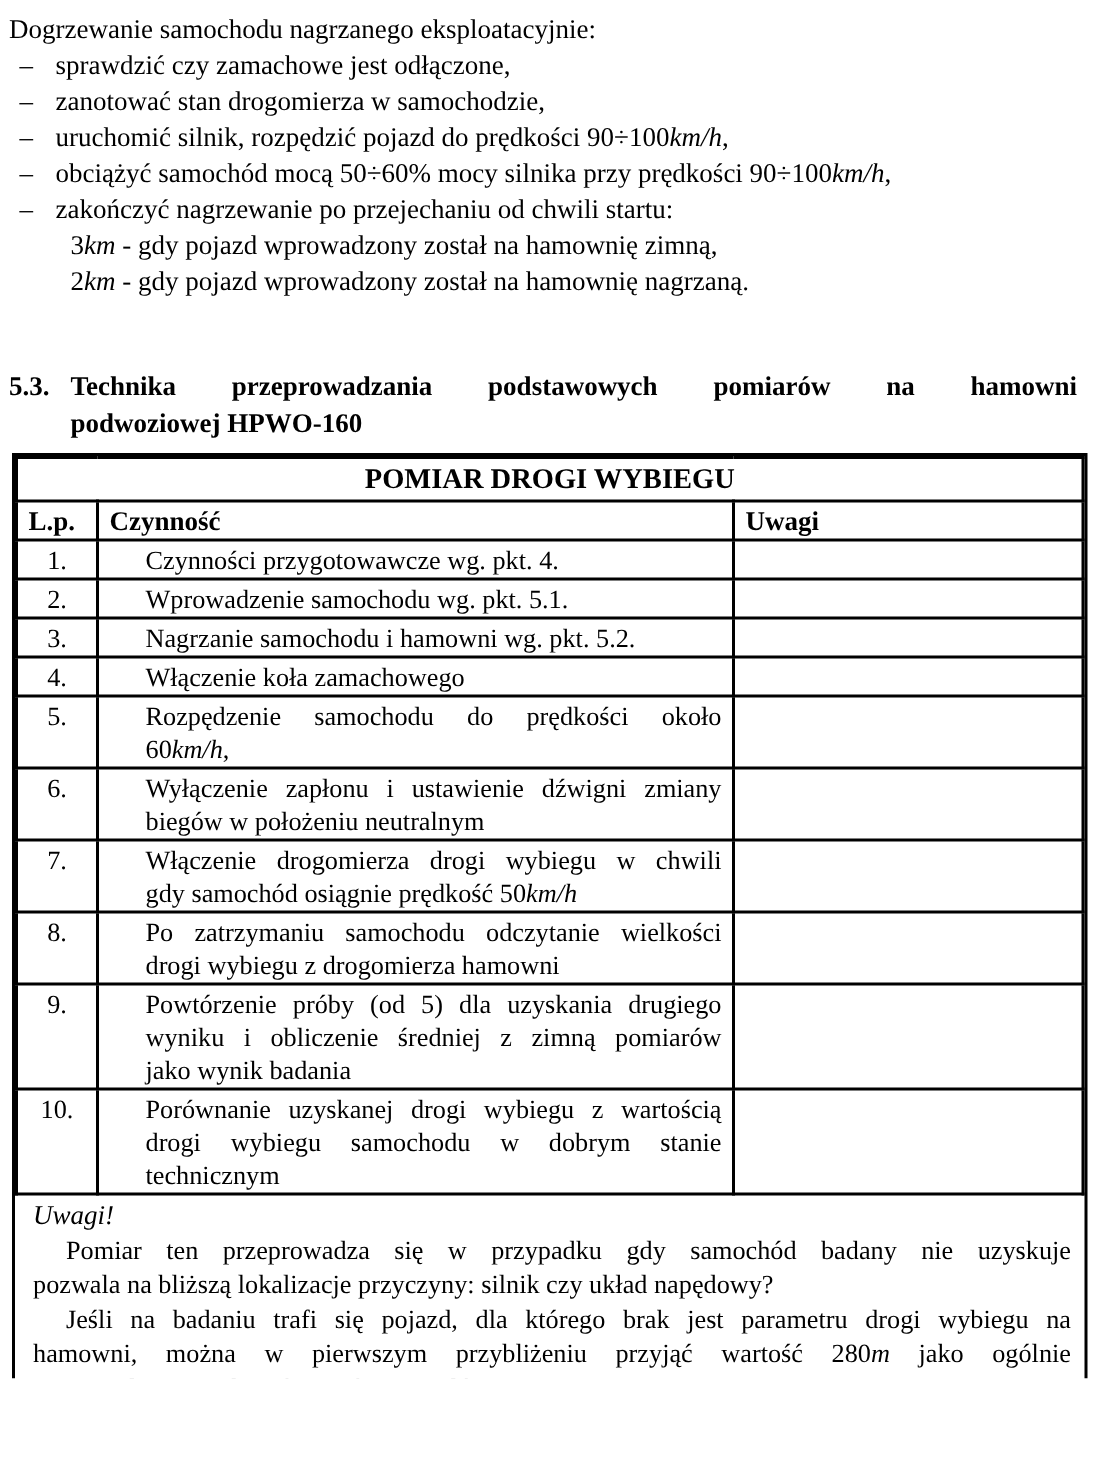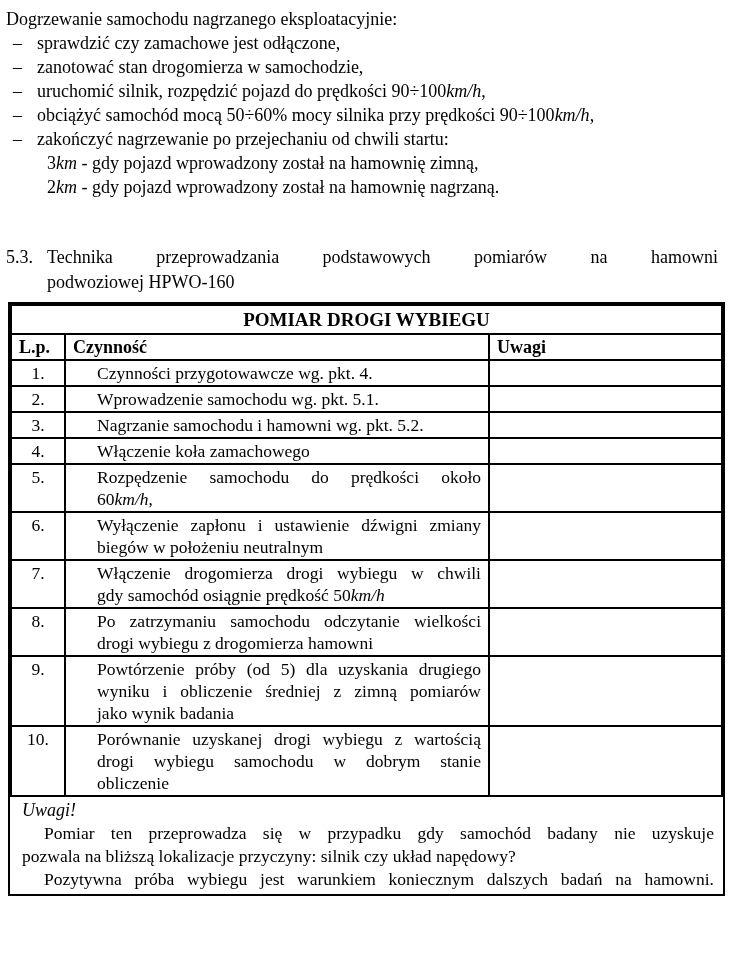--- a/index.html
+++ b/index.html
@@ -10,21 +10,21 @@
     font-family:"Liberation Serif","DejaVu Serif",serif;
     overflow:hidden;
   }
   
   .intro{padding:7px 6px 0 6px;font-size:18px;line-height:24px;}
   .bullet{display:flex;}
   .dash{flex:none;width:24px;padding-left:7px;}
   .btxt{flex:1;}
   .subitem{margin-left:41px;}
   
-  .sec{display:flex;font-weight:normal;font-size:18px;line-height:25px;margin:46px 12px 0 6px;}
+  .sec{display:flex;font-weight:bold;font-size:18px;line-height:25px;margin:46px 12px 0 6px;}
   .secnum{flex:none;width:41px;}
   .sectext{flex:1;}
   .secl1{display:block;text-align:justify;text-align-last:justify;}
   .secl2{display:block;}
   
   .frame{margin:7px 5px 0 8px;width:717px;border:2px solid #000;box-sizing:border-box;}
   table.proc{width:100%;border-collapse:collapse;font-size:17.5px;}
   table.proc td,table.proc th{border:2px solid #000;vertical-align:top;padding:1px 7px;}
   .title-cell{font-weight:bold;text-align:center;font-size:19px;line-height:25px;padding:1px 0;}
   table.proc th{text-align:left;line-height:22px;font-size:18px;font-weight:bold;}
@@ -167,32 +167,37 @@
           <div class="ln">wyniku i obliczenie średniej z zimną pomiarów</div>
           <div class="ln">jako wynik badania</div>
         </td>
         <td class="uw"></td>
       </tr>
       <tr>
         <td class="lp">10.</td>
         <td class="act">
           <div class="ln">Porównanie uzyskanej drogi wybiegu z wartością</div>
           <div class="ln">drogi wybiegu samochodu w dobrym stanie</div>
-          <div class="ln">obliczenie</div>
+          <div class="ln">technicznym</div>
         </td>
         <td class="uw"></td>
       </tr>
     </tbody>
       </table>
 
     <div class="notes">
       <div class="note-heading">Uwagi!</div>
       <div class="para">
         <div class="nl first">Pomiar ten przeprowadza się w przypadku gdy samochód badany nie uzyskuje</div>
         <div class="nl last">pozwala na bliższą lokalizacje przyczyny: silnik czy układ napędowy?</div>
       </div>
       <div class="para">
+        <div class="nl first">Jeśli na badaniu trafi się pojazd, dla którego brak jest parametru drogi wybiegu na</div>
+        <div class="nl">hamowni, można w pierwszym przybliżeniu przyjąć wartość 280<i>m</i> jako ogólnie</div>
+        <div class="nl last">powtarzalną w większości typów pojazdów.</div>
+      </div>
+      <div class="para">
         <div class="nl first">Pozytywna próba wybiegu jest warunkiem koniecznym dalszych badań na hamowni.</div>
       </div>
     </div>
   </div>
 
 </div>
 
 </body></html>

